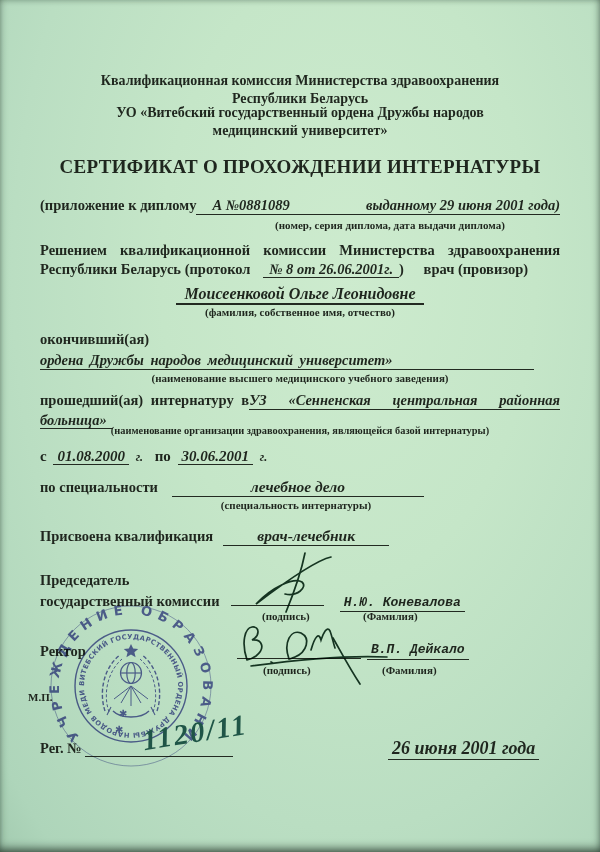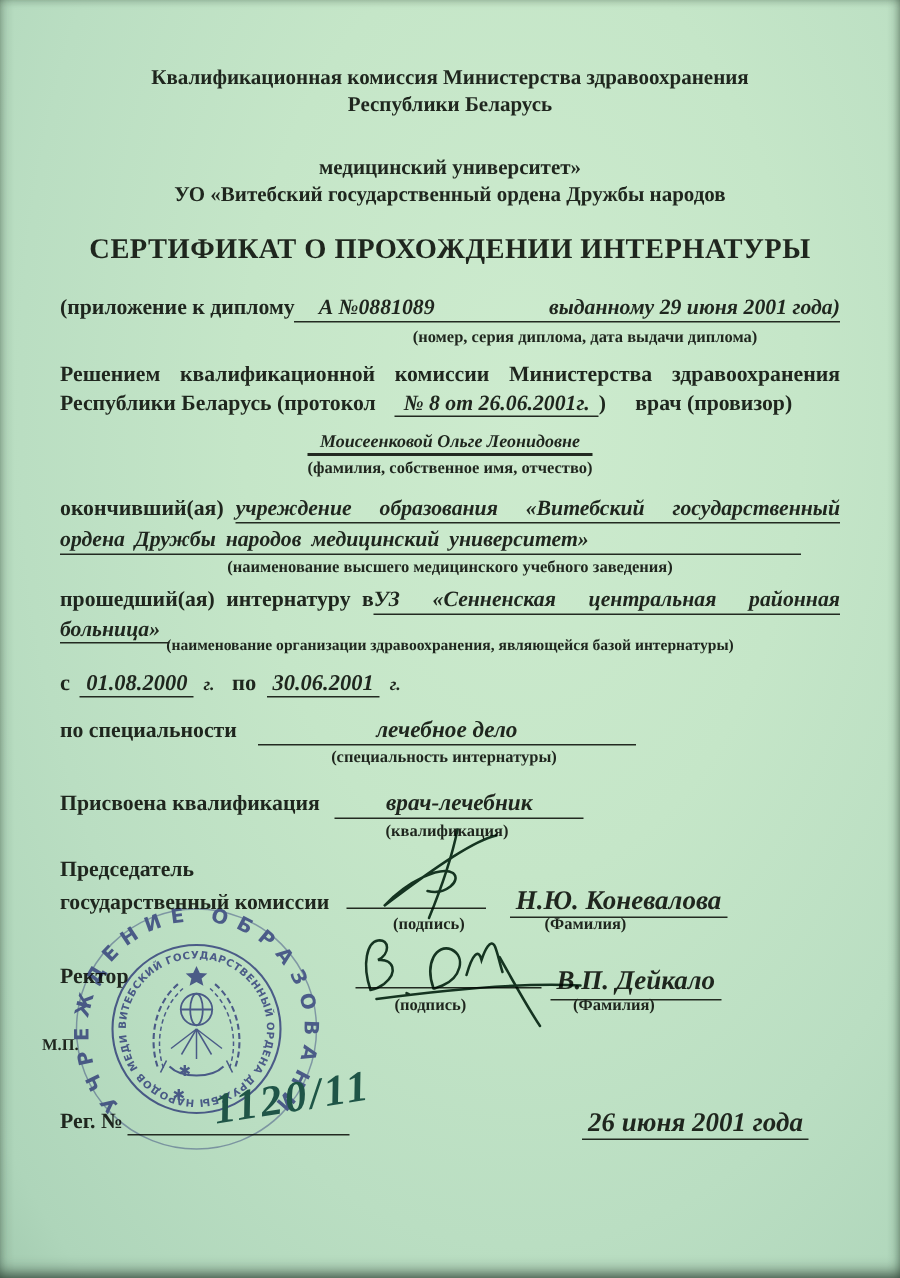--- a/index.html
+++ b/index.html
@@ -21,45 +21,45 @@
   .cap{font-size:11px;line-height:1.1;}
   .cap10{font-size:10.4px;line-height:1.1;}
   .row{display:flex;align-items:baseline;}
   .u{border-bottom:1.6px solid #222a21;}
   .it{font-style:italic;}
   .jl{text-align:justify;text-align-last:justify;}
   .fill{font-style:italic;border-bottom:1.6px solid #222a21;}
   .grow{flex:1 1 auto;}
   .nowrap{white-space:nowrap;}
   .titleTxt{font-size:19px;letter-spacing:.3px;}
-  .nameTxt{font-size:12px;font-style:italic;border-bottom:2px solid #222a21;padding:0 8px 1px;}
+  .nameTxt{font-size:16px;font-style:italic;border-bottom:2px solid #222a21;padding:0 8px 1px;}
   .sigline{display:inline-block;border-bottom:1.6px solid #222a21;height:16px;}
-  .famName{font-size:18px;font-style:italic;border-bottom:1.8px solid #222a21;padding:0 4px 1px;}
+  .famName{font-size:13px;font-style:italic;border-bottom:1.8px solid #222a21;padding:0 4px 1px;font-family:Liberation Mono, monospace;}
   .stamp{position:absolute;left:45px;top:600px;width:172px;height:172px;z-index:5;
          opacity:.82;mix-blend-mode:multiply;}
   .sig{position:absolute;z-index:6;mix-blend-mode:multiply;}
   .regline{position:absolute;left:85px;top:740px;width:148px;border-bottom:1.7px solid #222a21;height:16px;}
   .handnum{position:absolute;left:142px;top:718px;z-index:7;
            font-size:29px;font-style:italic;font-weight:bold;
            transform:rotate(-9deg);letter-spacing:2px;line-height:1;}
   svg text{font-family:"DejaVu Sans","Liberation Sans",sans-serif;font-weight:bold;}
 </style>
 </head>
 <body>
 
 <div class="page">
 
-  <div class="ln center sz14" style="top:44px">
+  <div class="ln center sz14" style="top:72px">
     <div>Квалификационная комиссия Министерства здравоохранения</div>
     <div>Республики Беларусь</div>
   </div>
 
   <div class="ln center sz14" style="top:104px">
+    <div>УО «Витебский государственный ордена Дружбы народов</div>
     <div>медицинский университет»</div>
-    <div>УО «Витебский государственный ордена Дружбы народов</div>
   </div>
 
   <div class="ln center titleTxt" style="top:155px">СЕРТИФИКАТ О ПРОХОЖДЕНИИ ИНТЕРНАТУРЫ</div>
 
   <div class="ln row sz145" style="top:196px">
     <span class="nowrap">(приложение к диплому</span>
     <span class="fill grow" style="padding-left:16px">А №0881089</span>
     <span class="fill nowrap">выданному  29 июня 2001 года)</span>
   </div>
   <div class="ln" style="top:219px">
@@ -73,21 +73,20 @@
     <span style="margin-left:16px">врач (провизор)</span>
   </div>
 
   <div class="ln center" style="top:284px">
     <span class="nameTxt">Моисеенковой Ольге Леонидовне</span>
   </div>
   <div class="ln center cap" style="top:306px">(фамилия, собственное имя, отчество)</div>
 
   <div class="ln row sz145" style="top:330px">
     <span class="nowrap">окончивший(ая)</span>
-    <span class="fill grow jl" style="margin-left:8px">учреждение образования «Витебский государственный</span>
   </div>
   <div class="ln sz145" style="top:351px">
     <span class="fill" style="display:inline-block;width:494px;word-spacing:3px">ордена Дружбы народов медицинский университет»</span>
   </div>
   <div class="ln center cap" style="top:372px">(наименование высшего медицинского учебного заведения)</div>
 
   <div class="ln row sz145" style="top:391px">
     <span class="nowrap" style="word-spacing:4px">прошедший(ая)  интернатуру  в</span>
     <span class="fill grow jl" style="">УЗ  «Сенненская  центральная  районная</span>
   </div>
@@ -109,23 +108,20 @@
     <span class="nowrap">по специальности</span>
     <span class="fill center" style="margin-left:14px;width:252px;font-size:15.5px">лечебное дело</span>
   </div>
   <div class="ln" style="top:499px">
     <div class="cap center" style="margin-left:130px;width:252px">(специальность интернатуры)</div>
   </div>
 
   <div class="ln row sz145" style="top:526px">
     <span class="nowrap">Присвоена квалификация</span>
     <span class="fill center" style="margin-left:10px;width:166px;font-size:15.5px">врач-лечебник</span>
-  </div>
-  <div class="ln" style="top:548px">
-    <div class="cap center" style="margin-left:175px;width:166px">(квалификация)</div>
   </div>
 
   <div class="ln sz145" style="top:571px">Председатель</div>
   <div class="ln sz145" style="top:589px">
     <span>государственный  комиссии</span>
     <span class="sigline" style="width:93px;margin-left:8px"></span>
     <span class="famName" style="margin-left:12px">Н.Ю. Коневалова</span>
   </div>
   <div class="ln cap" style="top:610px">
     <span style="position:absolute;left:222px">(подпись)</span>

